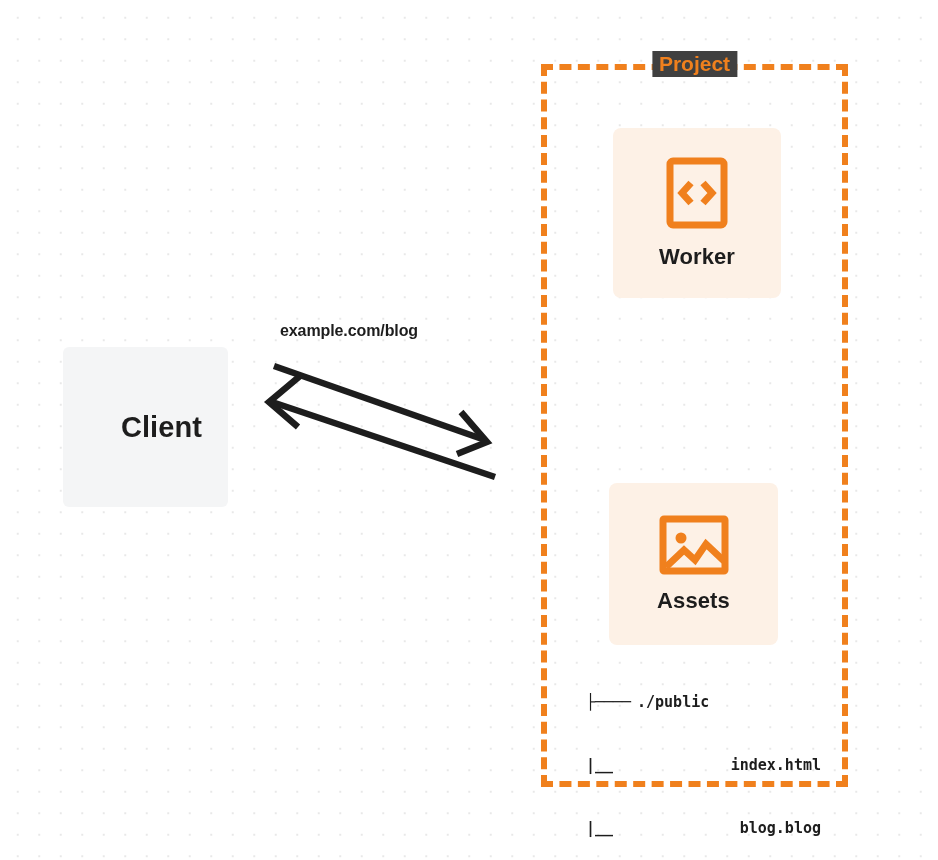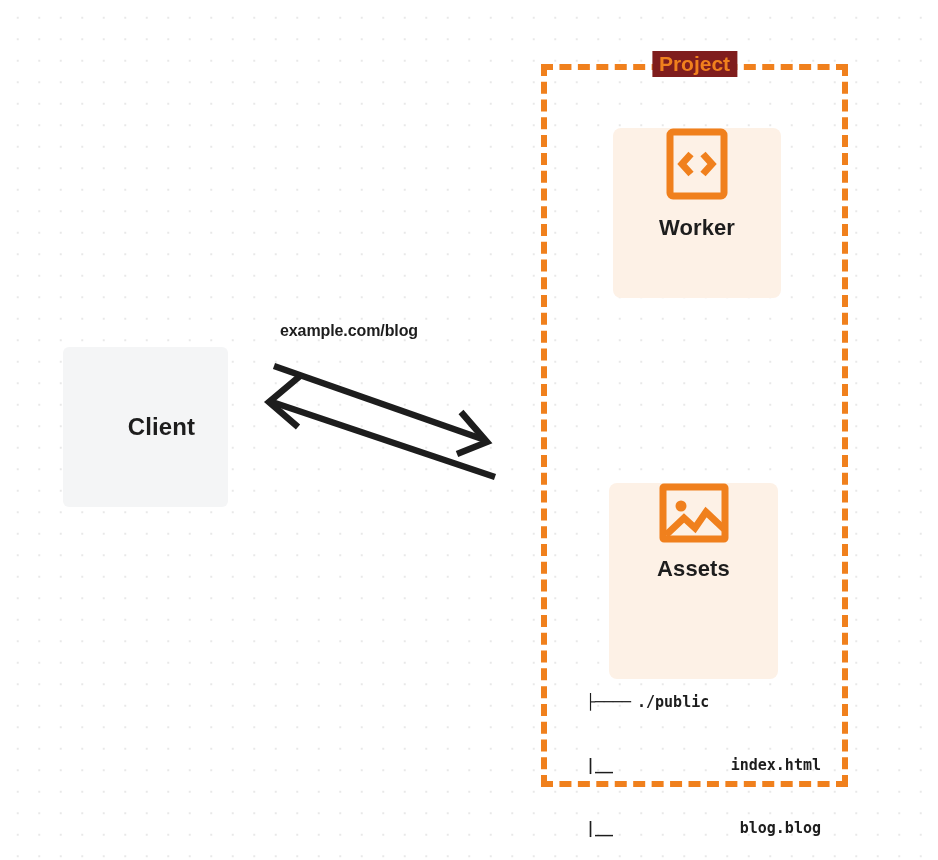--- a/index.html
+++ b/index.html
@@ -26,21 +26,21 @@
     top: 347px;
     width: 165px;
     height: 160px;
     background: #f4f5f6;
     border-radius: 6px;
     display: flex;
     align-items: center;
     justify-content: center;
   }
   #client-node .node-label {
-    font-size: 24px;
+    font-size: 29px;
     font-weight: 700;
     color: #1d1d1d;
     letter-spacing: 0.1px;
     margin-left: 32px;
   }
 
   
   #connection {
     position: absolute;
     left: 250px;
@@ -72,50 +72,50 @@
     position: absolute;
     inset: 0;
     border: 6px dashed #f0801d;
     box-sizing: border-box;
   }
   #project-title {
     position: absolute;
     left: 50%;
     top: -13px;
     transform: translateX(-50%);
-    background: #7f1d1d;
+    background: #404040;
     padding: 0 7px;
     font-size: 21px;
     font-weight: 700;
     color: #f0801d;
     line-height: 26px;
     white-space: nowrap;
   }
 
   
   .service-card {
     position: absolute;
     background: #fdf1e6;
     border-radius: 8px;
     display: flex;
     flex-direction: column;
     align-items: center;
-    justify-content: flex-start;
+    justify-content: center;
   }
   #worker-card {
     left: 72px;
     top: 64px;
     width: 168px;
     height: 170px;
   }
   #assets-card {
     left: 68px;
     top: 419px;
     width: 169px;
-    height: 196px;
+    height: 162px;
   }
   .service-icon {
     line-height: 0;
   }
   .service-label {
     margin-top: 15px;
     font-size: 22px;
     font-weight: 700;
     color: #1d1d1d;
     letter-spacing: 0.1px;

